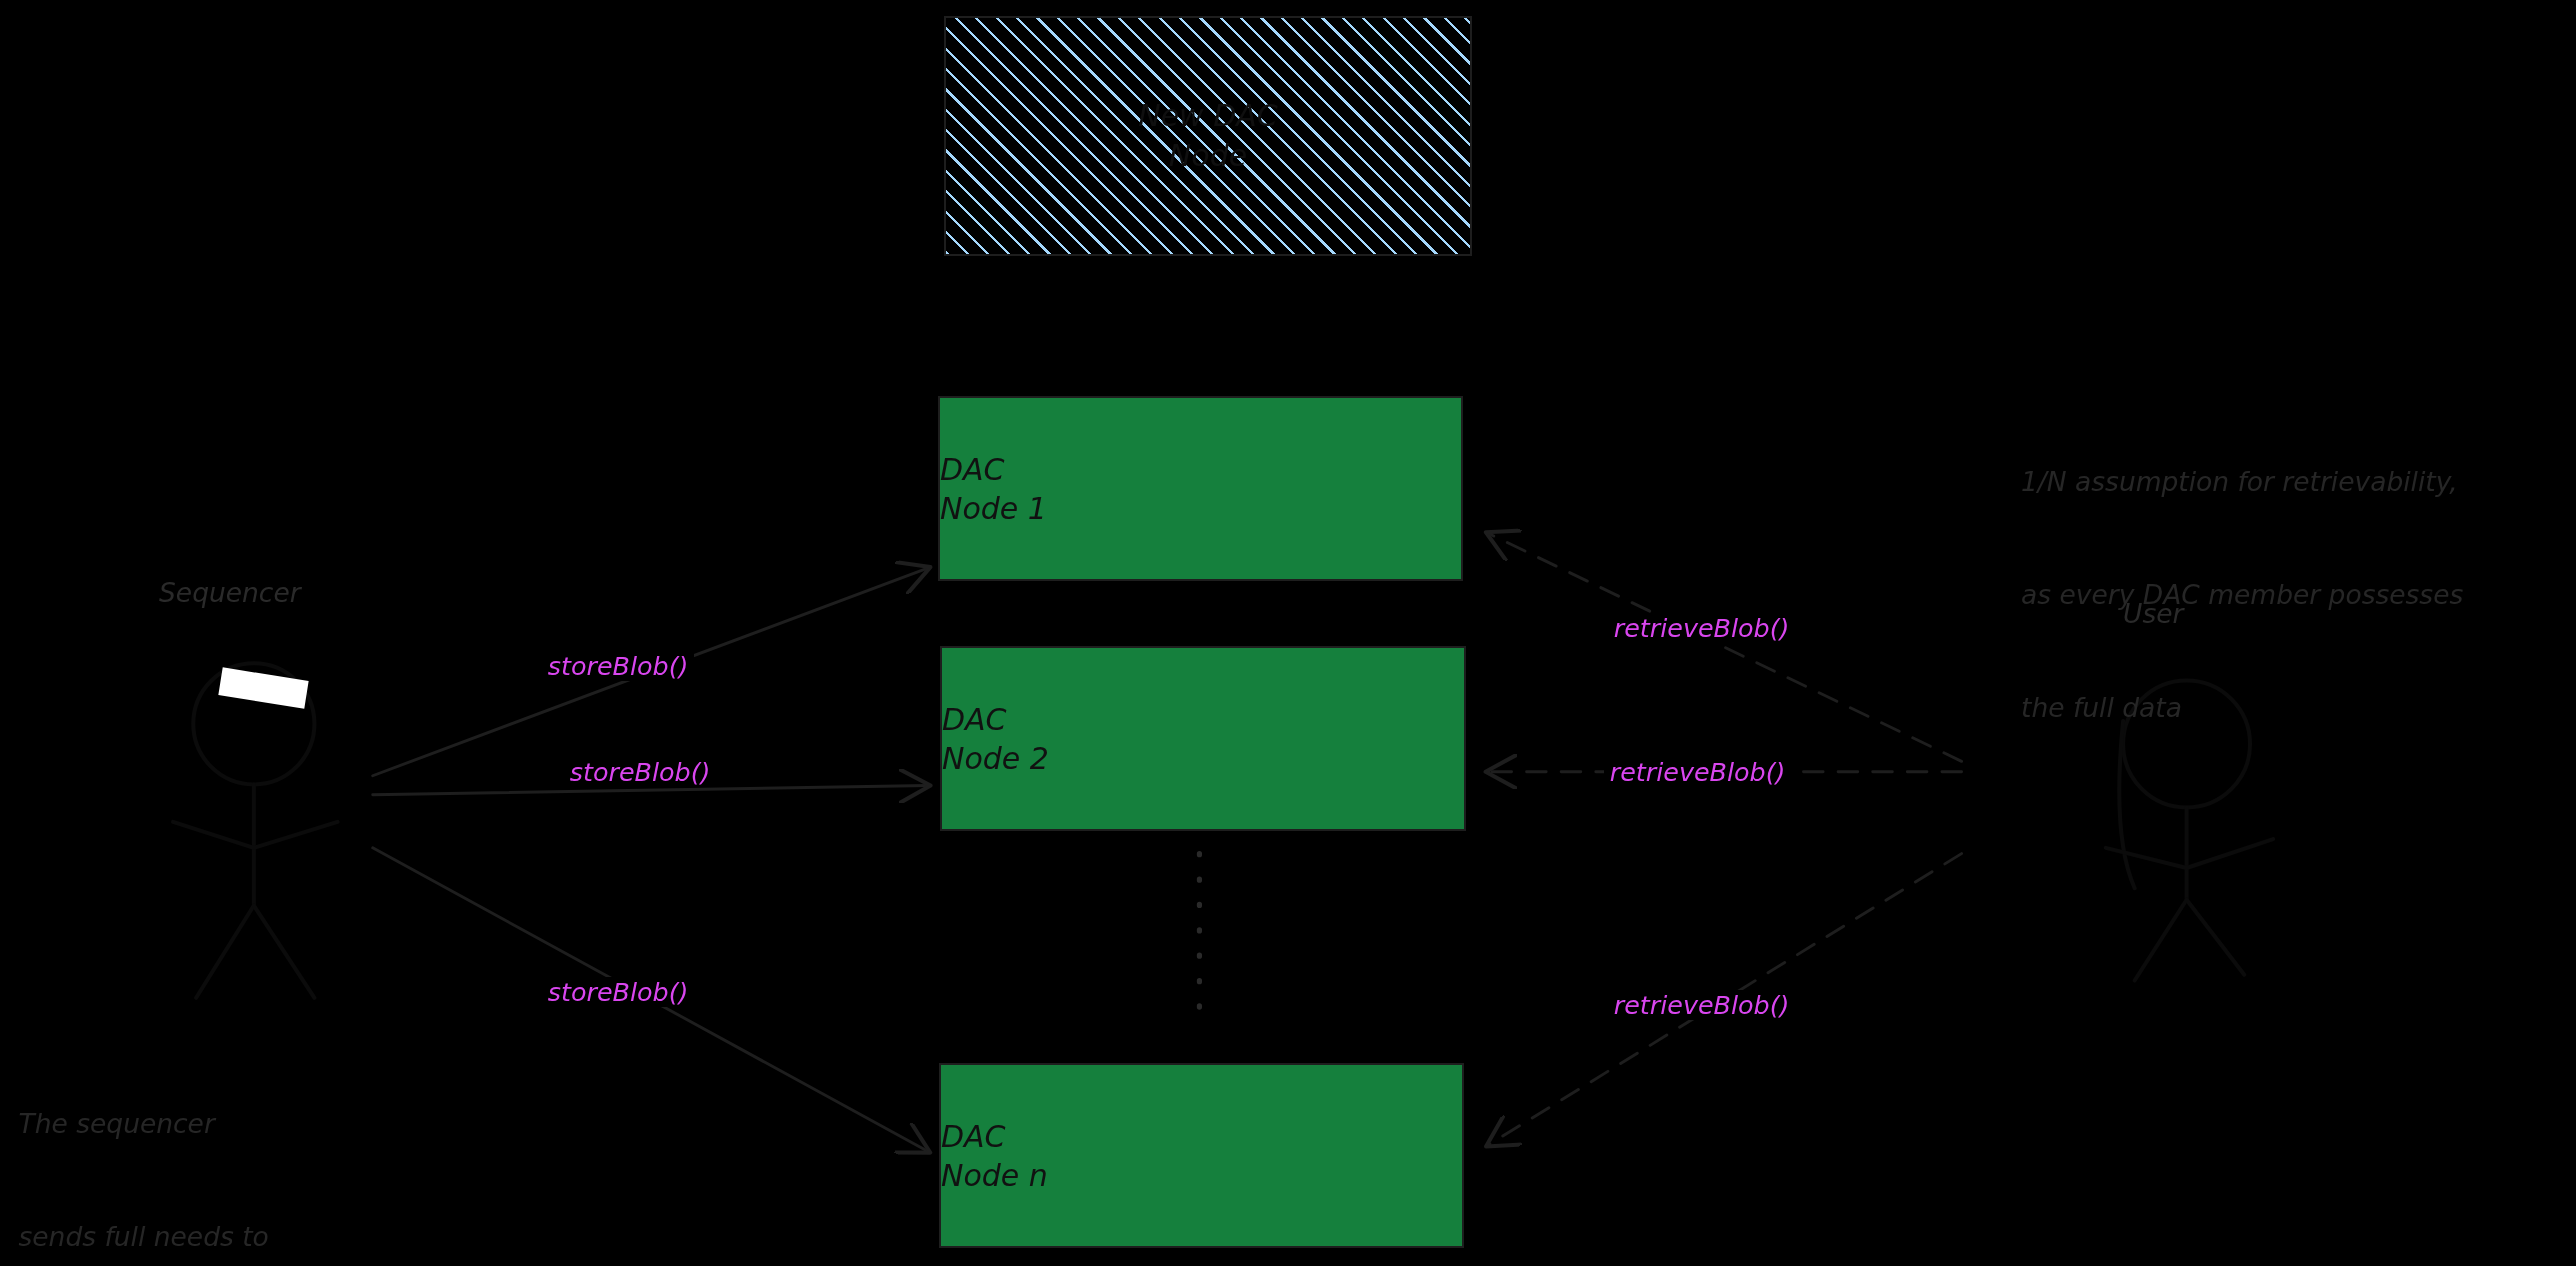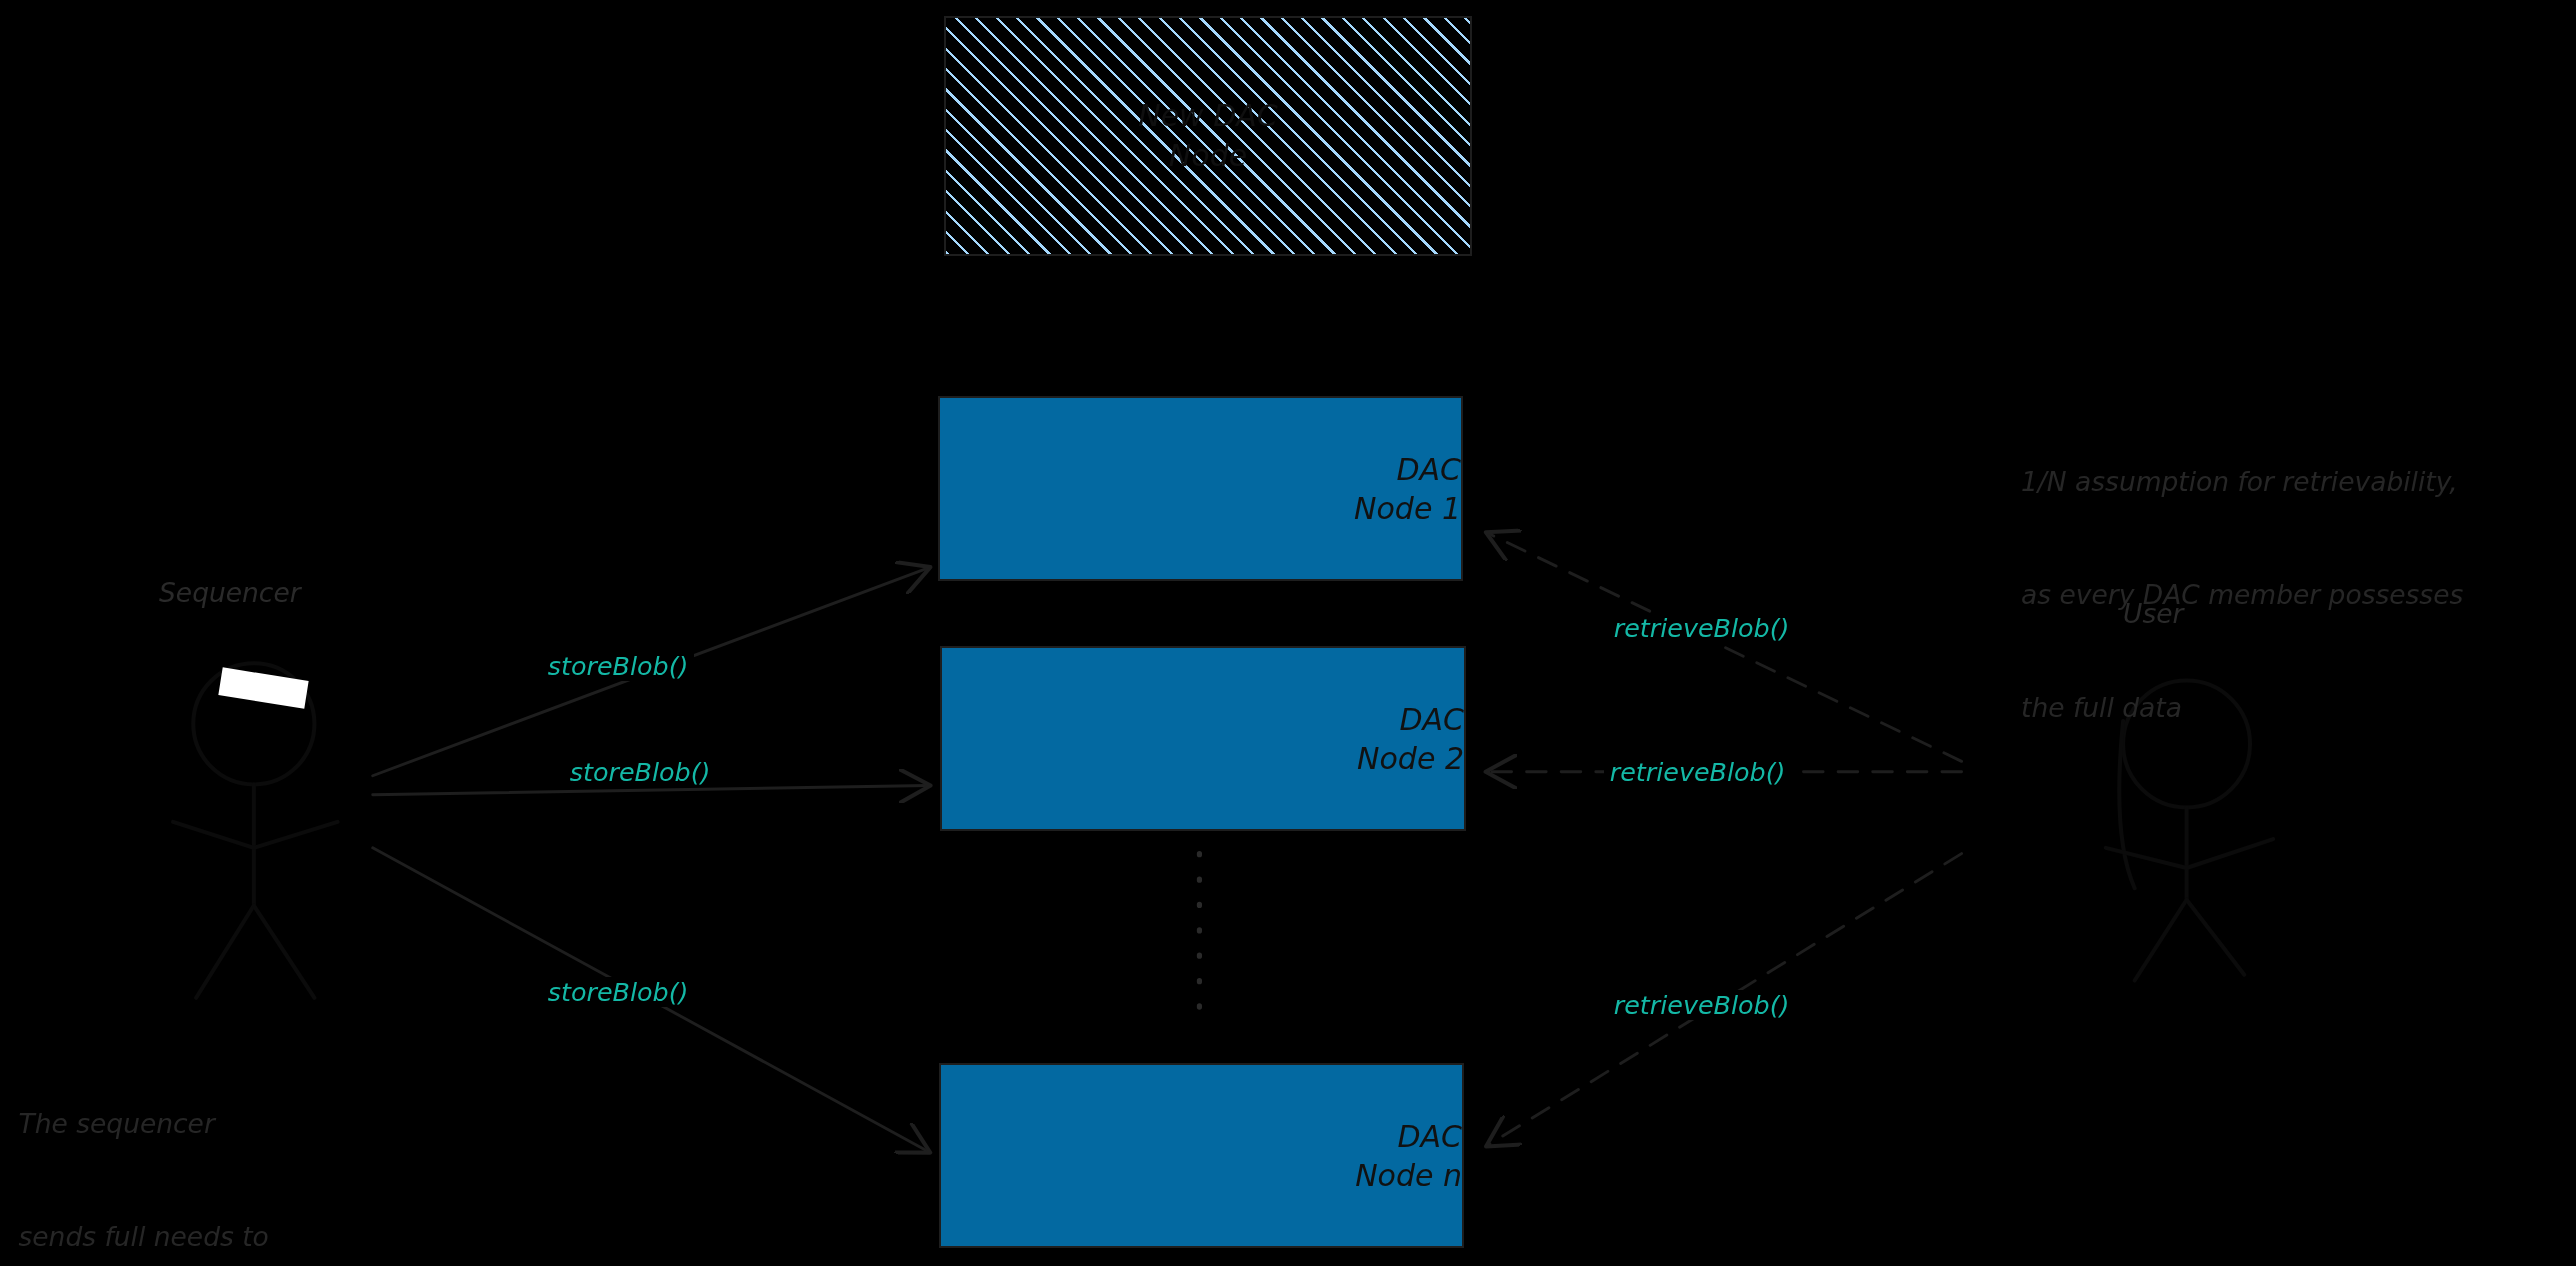--- a/index.html
+++ b/index.html
@@ -23,25 +23,25 @@
     left: 0;
     top: 0;
     width: 2576px;
     height: 1266px;
     pointer-events: none;
   }
   
   .node-box {
     position: absolute;
     box-sizing: border-box;
-    background: #0369a1;
+    background: #15803d;
     border: 2.9px solid #1e1e1e;
     display: flex;
     flex-direction: column;
-    align-items: flex-end;
+    align-items: flex-start;
     justify-content: center;
     text-align: center;
   }
   .node-box .node-line {
     color: #111111;
     font-size: 30px;
     line-height: 1.30;
     font-family: "DejaVu Sans", sans-serif;
     font-style: italic;
     white-space: nowrap;
@@ -80,21 +80,21 @@
     line-height: 1.42;
     white-space: pre;
     font-family: "DejaVu Sans", sans-serif;
     font-style: italic;
   }
   .free-text.note {
     color: #262626;
   }
   .edge-label {
     position: absolute;
-    color: #14b8a6;
+    color: #d946ef;
     font-size: 25.4px;
     white-space: nowrap;
     font-family: "DejaVu Sans", sans-serif;
     font-style: italic;
     background: #000000;
     padding: 0 5.8px;
   }
   .actor-label {
     position: absolute;
     color: #2a2a2a;

